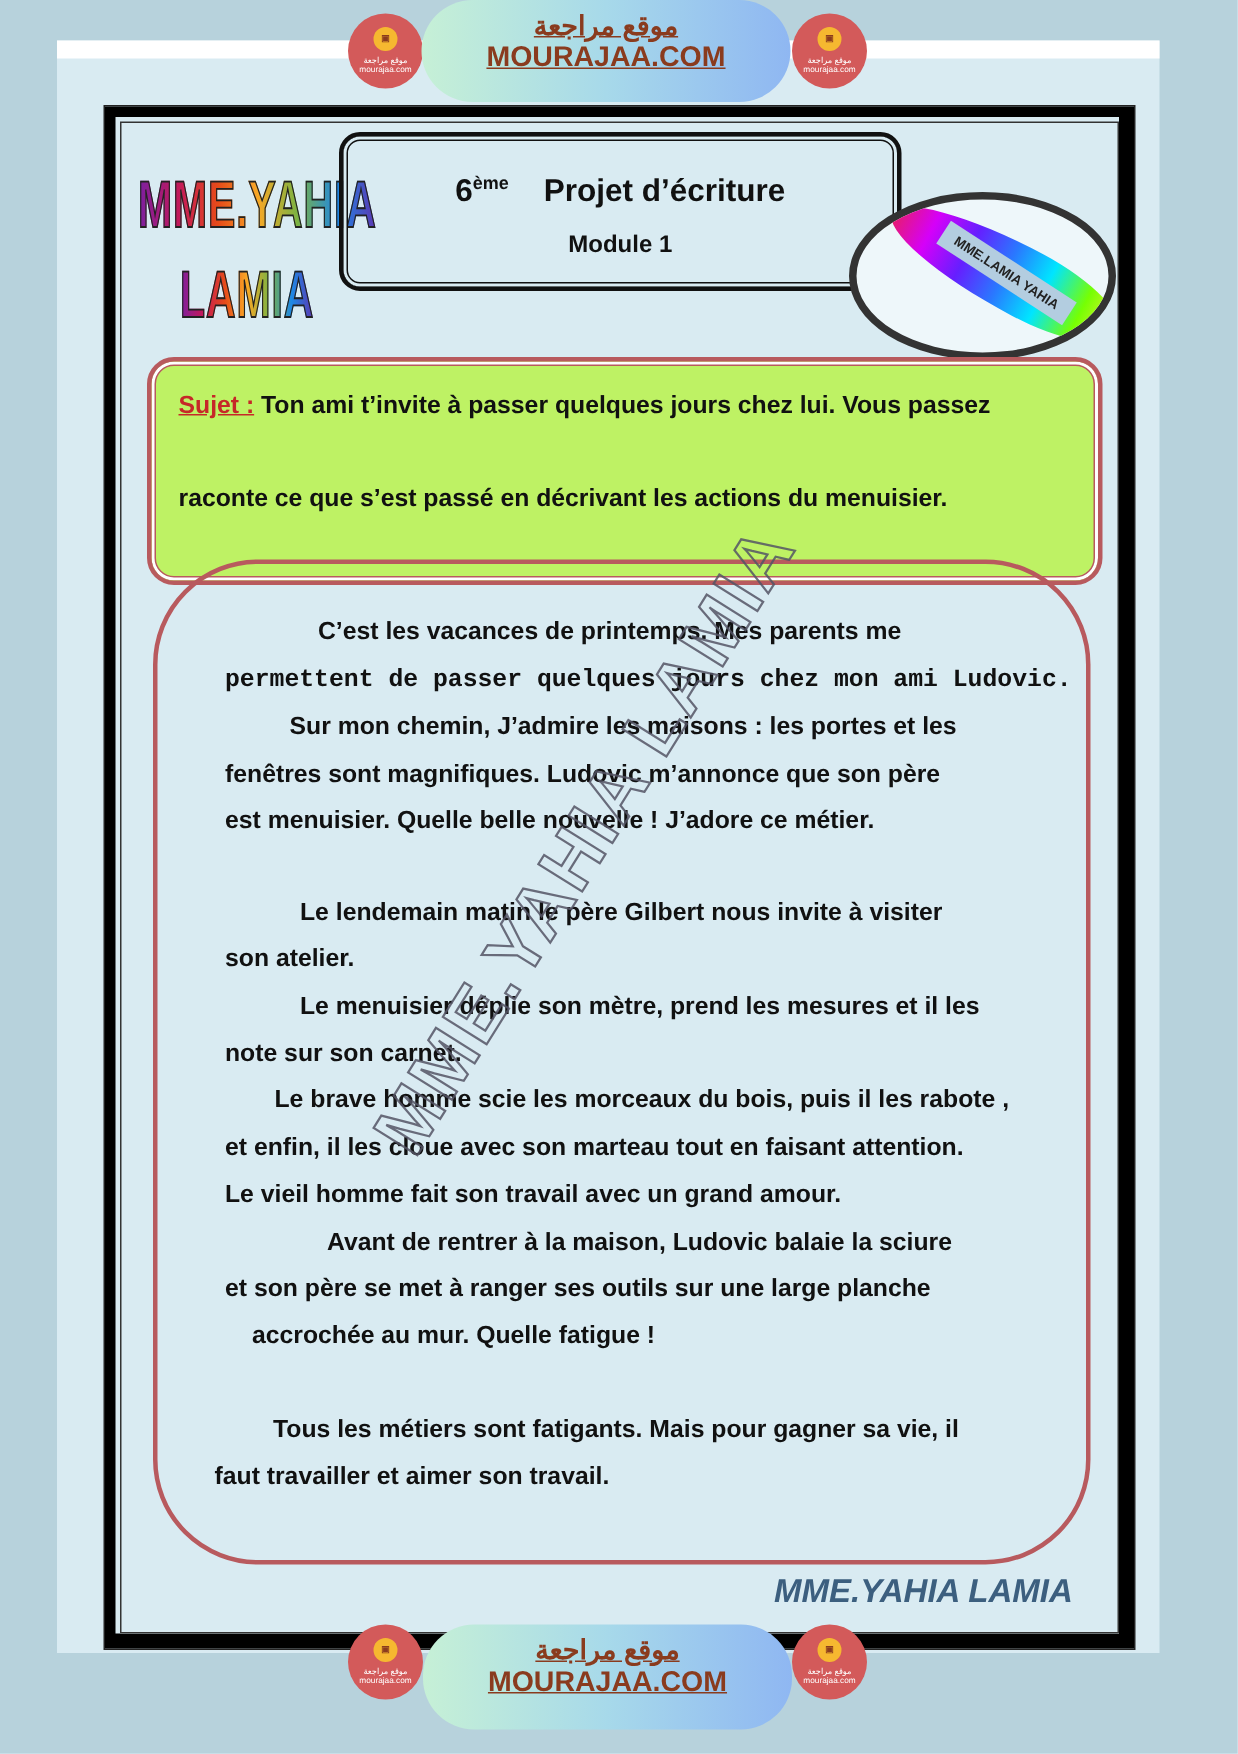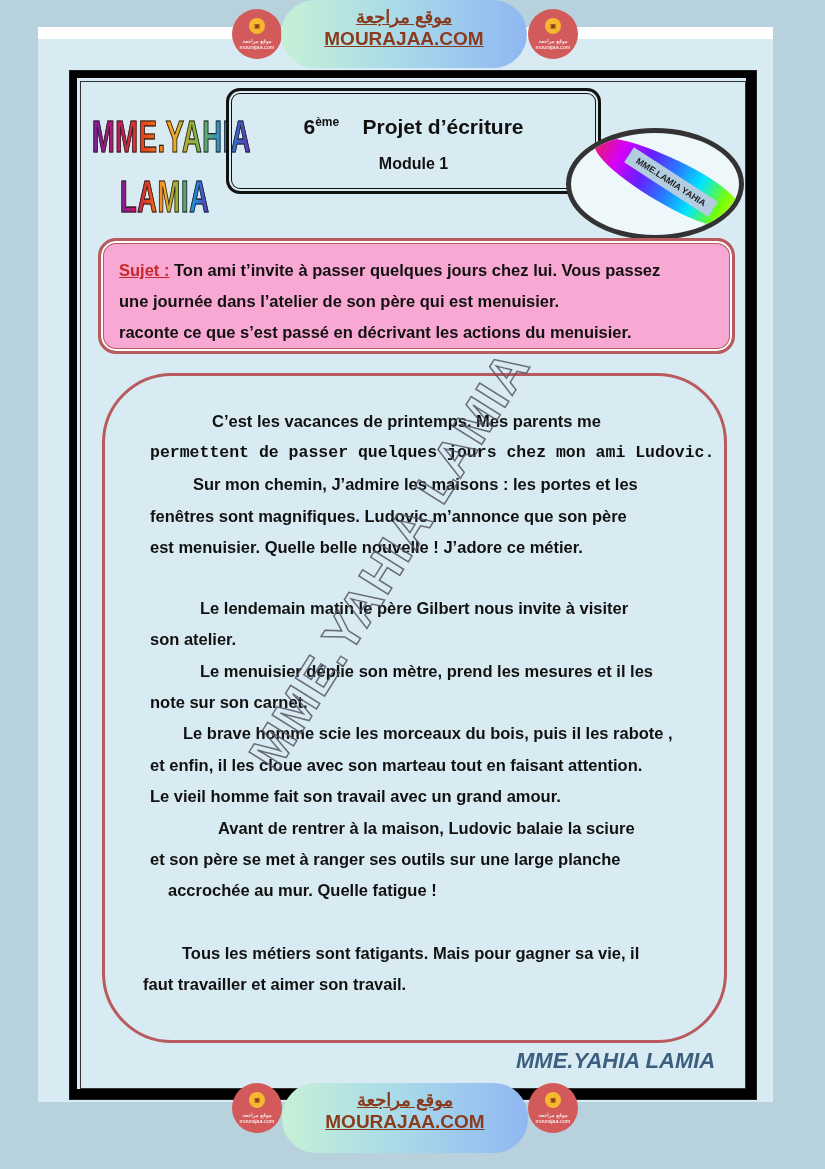--- a/index.html
+++ b/index.html
@@ -63,22 +63,22 @@
       border-radius:60% 40% 40% 60% / 50% 50% 50% 50%;
       background:linear-gradient(90deg,#e91e63,#d500f9,#651fff,#2979ff,#00e5ff,#76ff03,#ffeb3b);
       transform:rotate(28deg);
     }
     .feather-label {
       position:absolute; left:50px; top:40px; width:100px; height:18px;
       background:#b3cde0; color:#222; font-size:9px; font-weight:bold;
       text-align:center; line-height:18px; transform:rotate(33deg);
     }
     .subject-box {
-      position:absolute; left:98px; top:238px; width:637px; height:116px;
-      border:3px solid #b85a5e; border-radius:18px; background:#f9a8d4; box-sizing:border-box;
+      position:absolute; left:98px; top:238px; width:637px; height:152px;
+      border:3px solid #b85a5e; border-radius:18px; background:#bef264; box-sizing:border-box;
       box-shadow: inset 0 0 0 2px #fff, inset 0 0 0 3px #b85a5e;
     }
     .subject-text {
       position:absolute; left:18px; top:14px; right:18px;
       font-size:16.5px; font-weight:bold; color:#111; line-height:31px;
     }
     .subject-label { color:#c62828; text-decoration:underline; }
     .story-box {
       position:absolute; left:102px; top:373px; width:625px; height:670px;
       border:3px solid #b85a5e; border-radius:70px; box-sizing:border-box;
@@ -156,21 +156,21 @@
 </div>
 
 <div class="feather-oval">
   <div class="feather"></div>
   <div class="feather-label">MME.LAMIA YAHIA</div>
 </div>
 
 <div class="subject-box">
   <div class="subject-text">
     <span class="subject-label">Sujet :</span><span> Ton ami t’invite à passer quelques jours chez lui. Vous passez</span><br>
-    <span>une journée dans l’atelier de son père qui est menuisier.</span><br>
+    <br>
     <span>raconte ce que s’est passé en décrivant les actions du menuisier.</span>
   </div>
 </div>
 
 <div class="story-box"></div>
 <div class="story-line" style="left:200px;top:412px;margin-left:12px;">C’est les vacances de printemps. Mes parents me</div>
 <div class="story-line" style="left:150px;top:443px;font-family:Liberation Mono, monospace;">permettent de passer quelques jours chez mon ami Ludovic.</div>
 <div class="story-line" style="left:193px;top:475px;">Sur mon chemin, J’admire les maisons : les portes et les</div>
 <div class="story-line" style="left:150px;top:507px;">fenêtres sont magnifiques. Ludovic m’annonce que son père</div>
 <div class="story-line" style="left:150px;top:538px;">est menuisier. Quelle belle nouvelle ! J’adore ce métier.</div>

